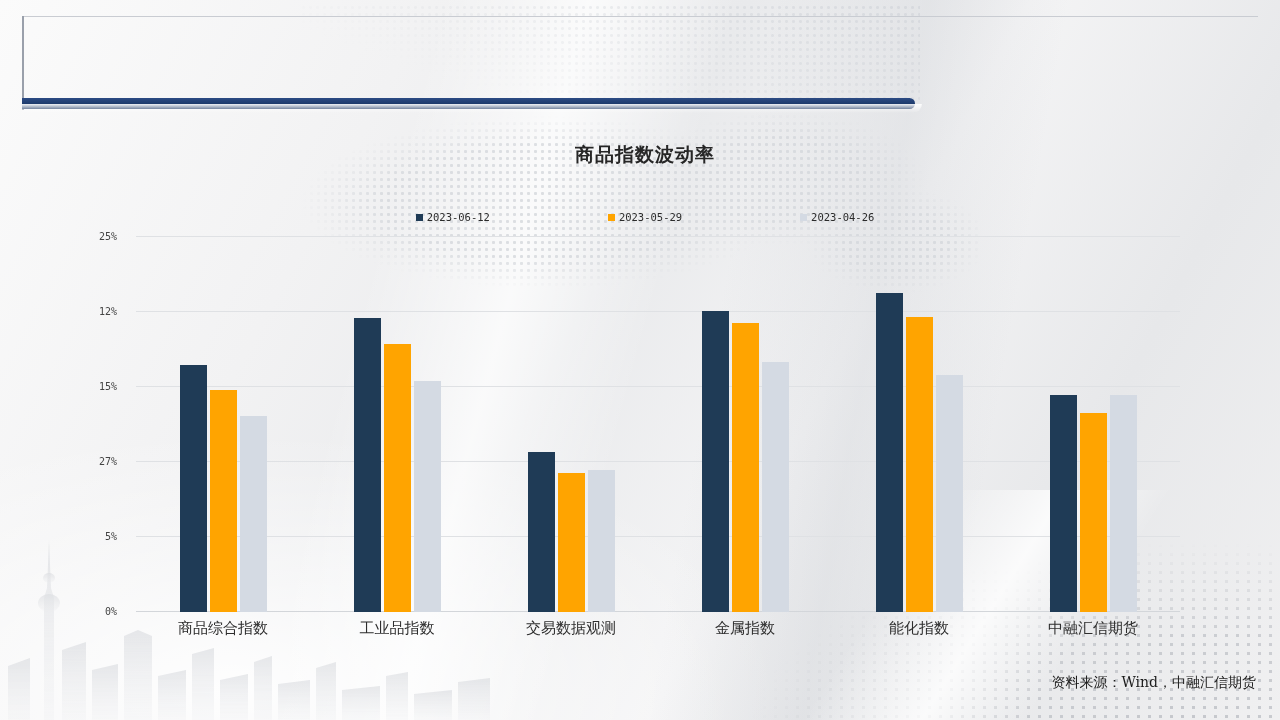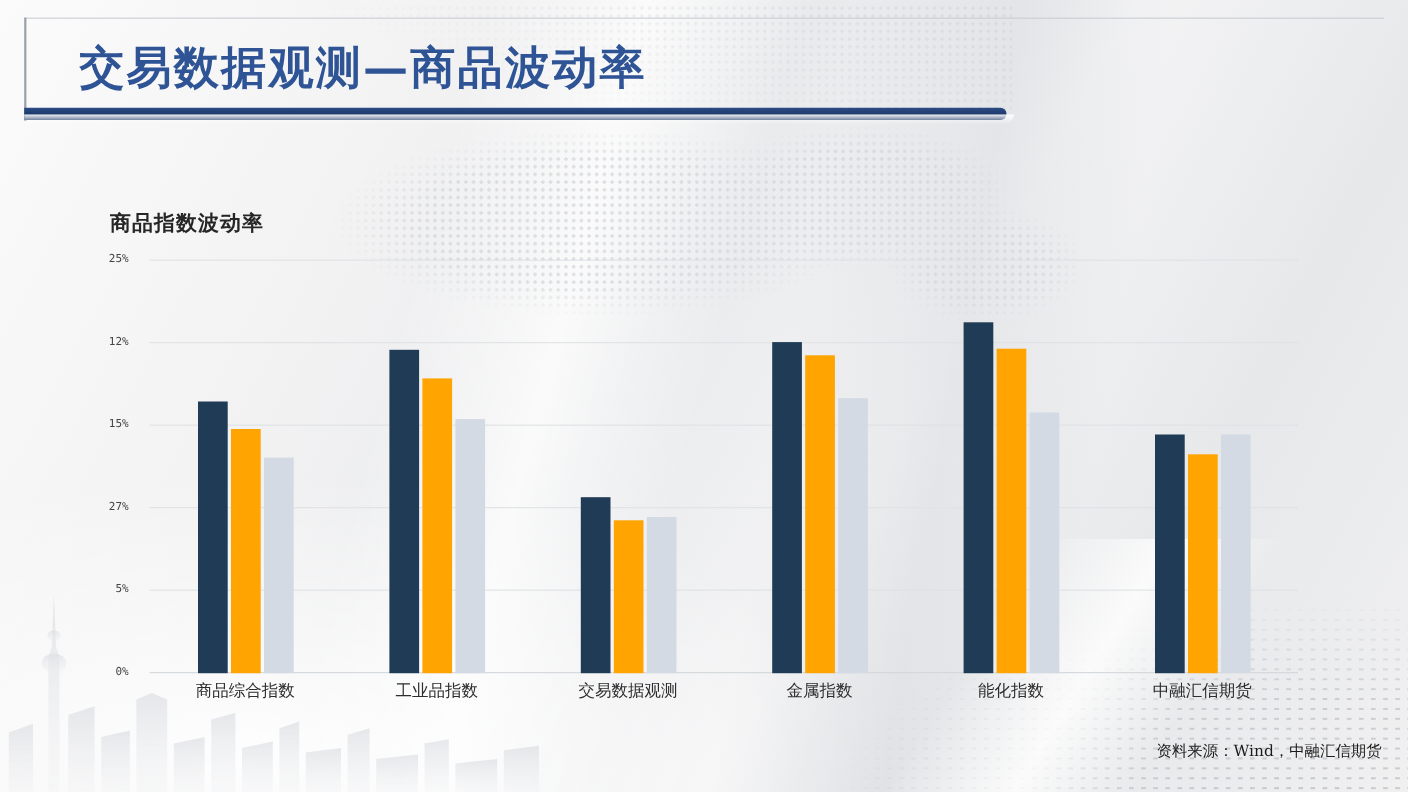--- a/index.html
+++ b/index.html
@@ -151,26 +151,26 @@
     position: absolute;
     left: 100px;
     top: 130px;
     width: 1090px;
     height: 520px;
   }
   .chart-title {
     position: absolute;
     left: 0; right: 0;
     top: 12px;
+    text-align: center;
     font-family: "DejaVu Serif", "Liberation Serif", serif;
     font-size: 19px;
     font-weight: 700;
     color: #262626;
     letter-spacing: 1px;
-    margin-top: 48px;
   }
   .legend {
     position: absolute;
     top: 81px;
     left: 0; right: 0;
     display: flex;
     justify-content: center;
     gap: 118px;
     font-size: 10.5px;
     color: #2b2b2b;
@@ -300,28 +300,41 @@
       <path d="M316 250 L316 198 L336 192 L336 250 Z"></path>
       <path d="M342 250 L342 220 L380 216 L380 250 Z"></path>
       <path d="M386 250 L386 206 L408 202 L408 250 Z"></path>
       <path d="M414 250 L414 224 L452 220 L452 250 Z"></path>
       <path d="M458 250 L458 212 L490 208 L490 250 Z"></path>
     </g>
   </svg>
 
   <div class="hdr-topline"></div>
   <div class="hdr-leftline"></div>
-  <div class="hdr-title">交易数据观测—商品波动率</div>
   <div class="hdr-bar"></div>
   <div class="hdr-bar-tail"></div>
 
   <div id="chart">
 
     <div class="chart-title">商品指数波动率</div>
 
+    <div class="legend">
+      <div class="legend-item">
+        <span class="legend-swatch" style="background: rgb(31, 59, 86);"></span>
+        <span>2023-06-12</span>
+      </div>
+      <div class="legend-item">
+        <span class="legend-swatch" style="background: rgb(255, 164, 0);"></span>
+        <span>2023-05-29</span>
+      </div>
+      <div class="legend-item">
+        <span class="legend-swatch" style="background: rgb(212, 218, 227);"></span>
+        <span>2023-04-26</span>
+      </div>
+    </div>
 
     <div class="plot">
       <div id="gridlines">
           <div class="gridline axis0" style="bottom: 0%;">
             <span class="ytick">0%</span>
           </div>
           <div class="gridline" style="bottom: 20%;">
             <span class="ytick">5%</span>
           </div>
           <div class="gridline" style="bottom: 40%;">

